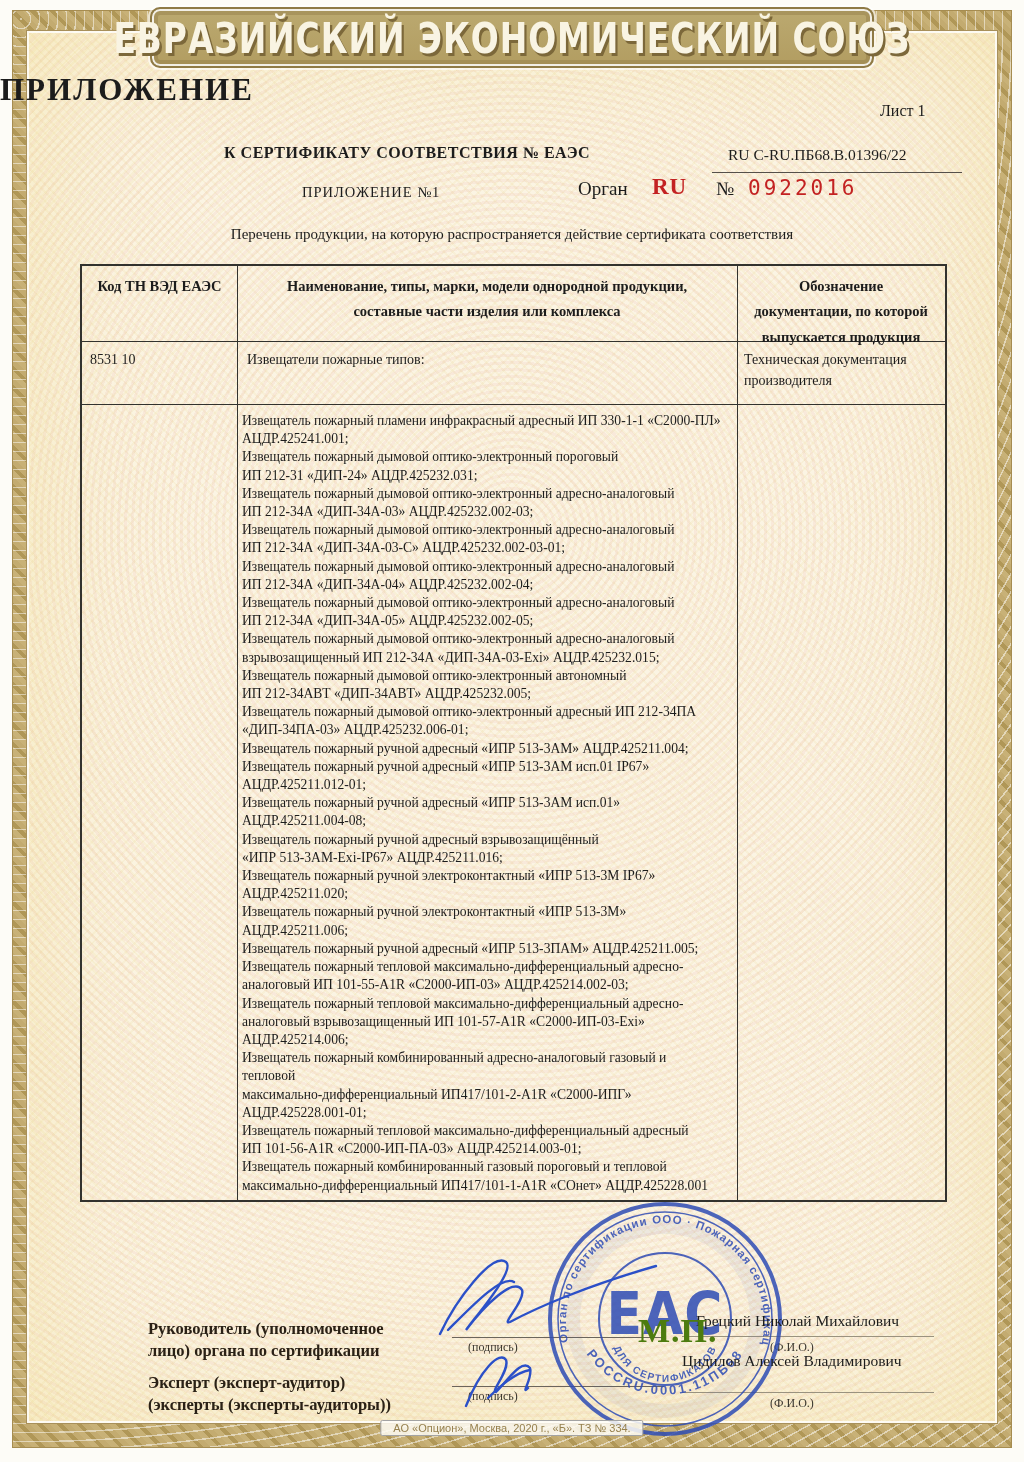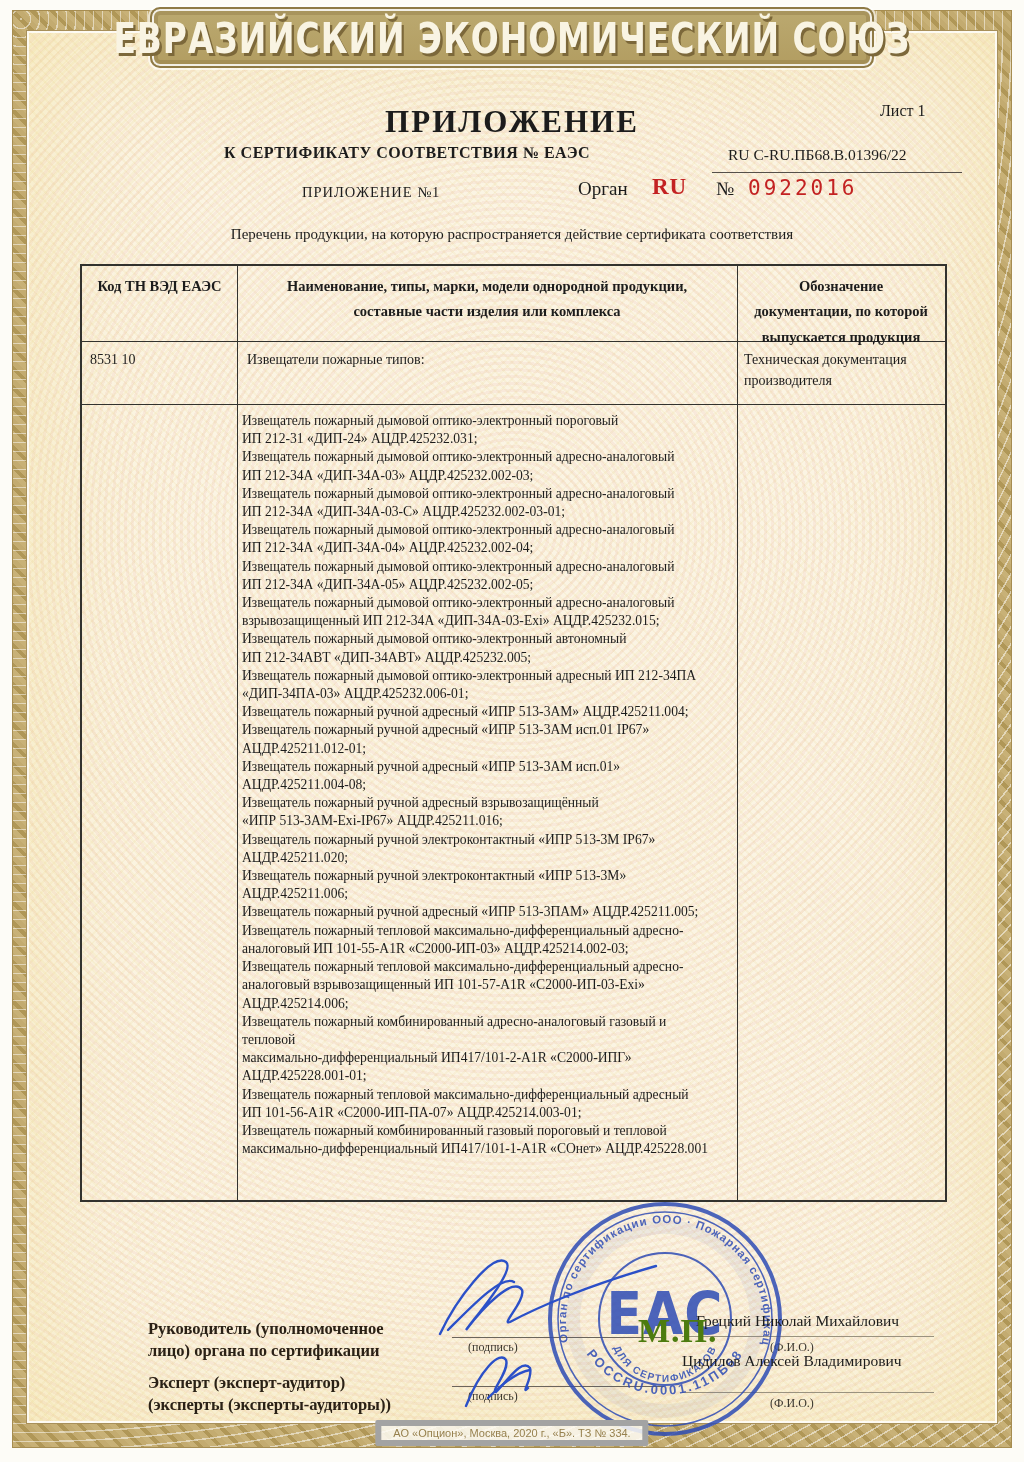--- a/index.html
+++ b/index.html
@@ -27,21 +27,21 @@
   .banner{position:absolute;left:150px;right:150px;top:7px;height:57px;
     background:linear-gradient(#bba970,#b29d61);
     border:2px solid #8f7a45;border-radius:10px;z-index:6;
     box-shadow:0 0 0 2px rgba(255,255,255,.65), inset 0 0 0 2px rgba(255,255,255,.85), inset 0 0 0 6px rgba(146,124,70,.45);
     display:flex;align-items:center;justify-content:center;}
   .banner-text{font-family:"DejaVu Sans", sans-serif;font-weight:bold;font-size:35px;
     color:#f9f4e3;letter-spacing:1px;white-space:nowrap;
     transform:scale(.94,1.22);text-shadow:2.5px 2.5px 0 #7c683a;}
 
   
-  .doc-title{left:0;right:0;top:104px;text-align:center;font-size:31px;font-weight:bold;letter-spacing:2px;}
+  .doc-title{left:0;right:0;top:72px;text-align:left;font-size:31px;font-weight:bold;letter-spacing:2px;}
   .sheet{left:880px;top:102px;font-size:16px;}
   .subtitle{left:224px;top:144px;font-size:16px;font-weight:bold;letter-spacing:.5px;}
   .cert-number{left:728px;top:146px;font-size:15.5px;white-space:nowrap;}
   .cert-underline{left:712px;top:172px;width:250px;border-top:1px solid #55504a;height:0;}
   .annex-no{left:302px;top:184px;font-size:14.5px;letter-spacing:1px;}
   .series-label{left:578px;top:178px;font-size:19px;}
   .series-value{left:652px;top:174px;font-size:23px;font-weight:bold;color:#c32222;letter-spacing:1px;}
   .num-sign{left:716px;top:178px;font-size:19px;}
   .blank-number{left:748px;top:176px;font-family:"DejaVu Sans Mono", monospace;font-size:21px;
     color:#c32222;letter-spacing:3px;}
@@ -64,21 +64,21 @@
   .fio-name{font-size:15.5px;white-space:nowrap;}
 
   
   .stamp{left:542px;top:1196px;width:246px;height:246px;z-index:3;opacity:.85;}
   .mp{left:638px;top:1312px;font-size:34px;font-weight:bold;color:#4d7c0f;z-index:5;letter-spacing:1px;}
   .scribble{left:418px;top:1238px;width:270px;height:180px;z-index:4;}
 
   
   .imprint{left:50%;transform:translateX(-50%);top:1420px;z-index:7;
     font-family:"Liberation Sans", sans-serif;font-size:11px;color:#97814e;
-    background:rgba(255,253,246,.85);border:6px solid #a3a3a3;border-radius:2px;
+    background:rgba(255,253,246,.85);border:1px solid #a3a3a3;border-radius:2px;
     padding:1px 12px;white-space:nowrap;}
 </style>
 </head>
 <body>
 
 <div class="border-band"></div>
 <div class="paper"></div>
 
 <div class="banner">
   <span class="banner-text">ЕВРАЗИЙСКИЙ ЭКОНОМИЧЕСКИЙ СОЮЗ</span>
@@ -108,20 +108,21 @@
   <div class="cell th" style="left:660px;top:8px;width:198px;">Обозначение
 документации, по которой
 выпускается продукция</div>
 
   <div class="cell td" style="left:8px;top:83px;">8531 10</div>
   <div class="cell td" style="left:165px;top:83px;">Извещатели пожарные типов:</div>
   <div class="cell td" style="left:662px;top:83px;width:196px;">Техническая документация
 производителя</div>
 
   <div class="products">
+      <div class="product-line">Извещатель пожарный пламени инфракрасный адресный ИП 330-1-1 «С2000-ПЛ» АЦДР.425241.001;</div>
       <div class="product-line">Извещатель пожарный дымовой оптико-электронный пороговый
 ИП 212-31 «ДИП-24» АЦДР.425232.031;</div>
       <div class="product-line">Извещатель пожарный дымовой оптико-электронный адресно-аналоговый
 ИП 212-34А «ДИП-34А-03» АЦДР.425232.002-03;</div>
       <div class="product-line">Извещатель пожарный дымовой оптико-электронный адресно-аналоговый
 ИП 212-34А «ДИП-34А-03-С» АЦДР.425232.002-03-01;</div>
       <div class="product-line">Извещатель пожарный дымовой оптико-электронный адресно-аналоговый
 ИП 212-34А «ДИП-34А-04» АЦДР.425232.002-04;</div>
       <div class="product-line">Извещатель пожарный дымовой оптико-электронный адресно-аналоговый
 ИП 212-34А «ДИП-34А-05» АЦДР.425232.002-05;</div>
@@ -146,21 +147,21 @@
       <div class="product-line">Извещатель пожарный тепловой максимально-дифференциальный адресно-
 аналоговый ИП 101-55-A1R «С2000-ИП-03» АЦДР.425214.002-03;</div>
       <div class="product-line">Извещатель пожарный тепловой максимально-дифференциальный адресно-
 аналоговый взрывозащищенный ИП 101-57-A1R «С2000-ИП-03-Exi»
 АЦДР.425214.006;</div>
       <div class="product-line">Извещатель пожарный комбинированный адресно-аналоговый газовый и
 тепловой
 максимально-дифференциальный ИП417/101-2-A1R «С2000-ИПГ»
 АЦДР.425228.001-01;</div>
       <div class="product-line">Извещатель пожарный тепловой максимально-дифференциальный адресный
-ИП 101-56-A1R «С2000-ИП-ПА-07» АЦДР.425214.003-01;</div>
+ИП 101-56-A1R «С2000-ИП-ПА-03» АЦДР.425214.003-01;</div>
       <div class="product-line">Извещатель пожарный комбинированный газовый пороговый и тепловой
 максимально-дифференциальный ИП417/101-1-A1R «СОнет» АЦДР.425228.001</div>
     </div>
 </div>
 
 <div class="abs role" style="left:148px;top:1318px;">Руководитель (уполномоченное
 лицо) органа по сертификации</div>
 <div class="abs role" style="left:148px;top:1372px;">Эксперт (эксперт-аудитор)
 (эксперты (эксперты-аудиторы))</div>
 

